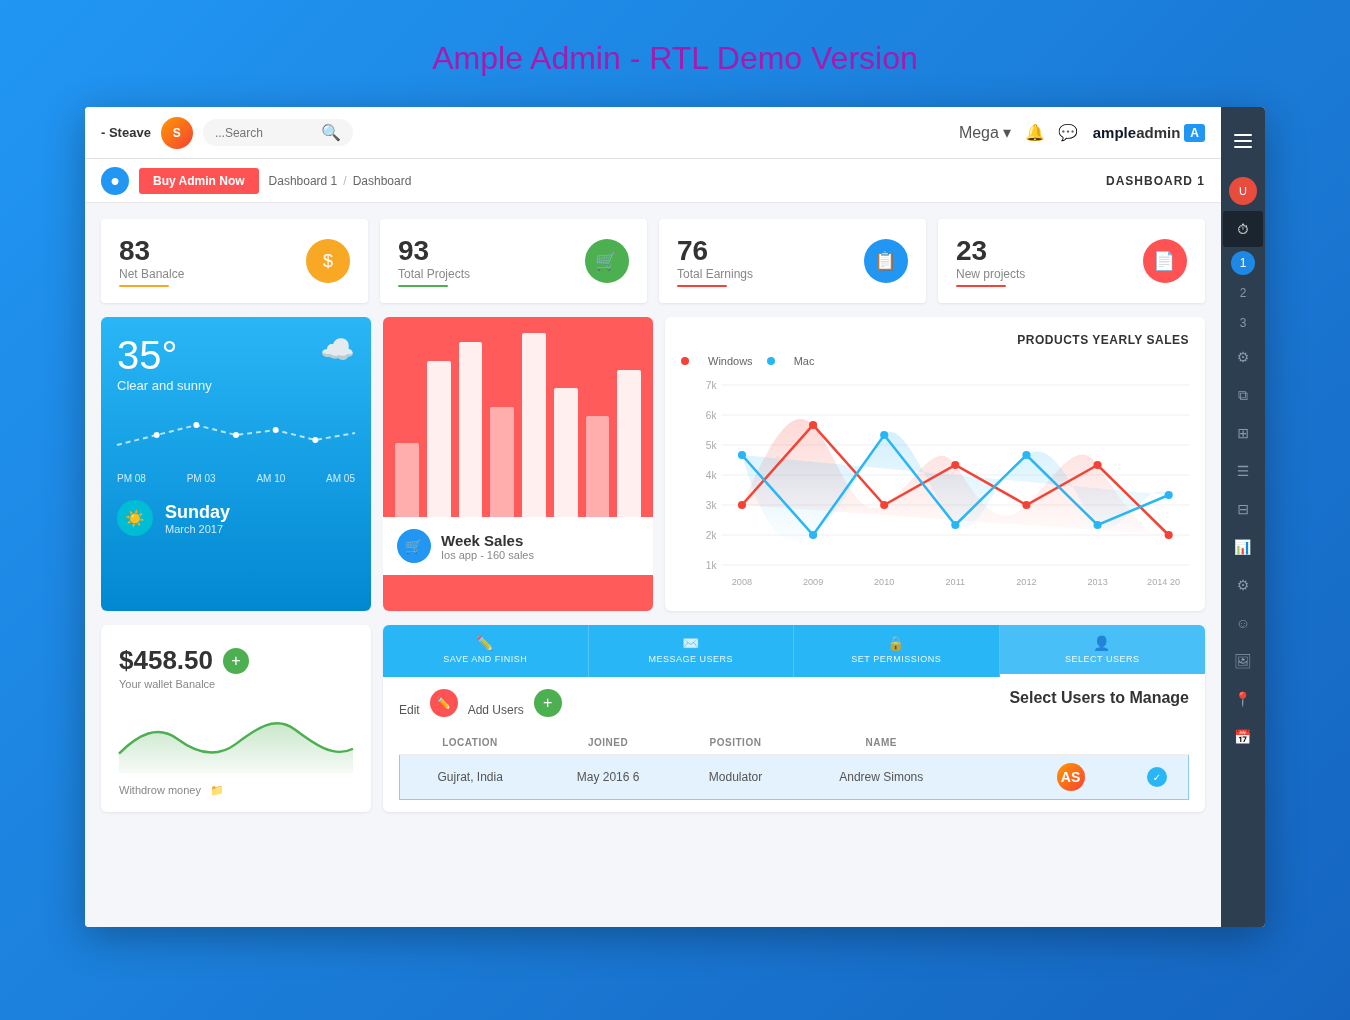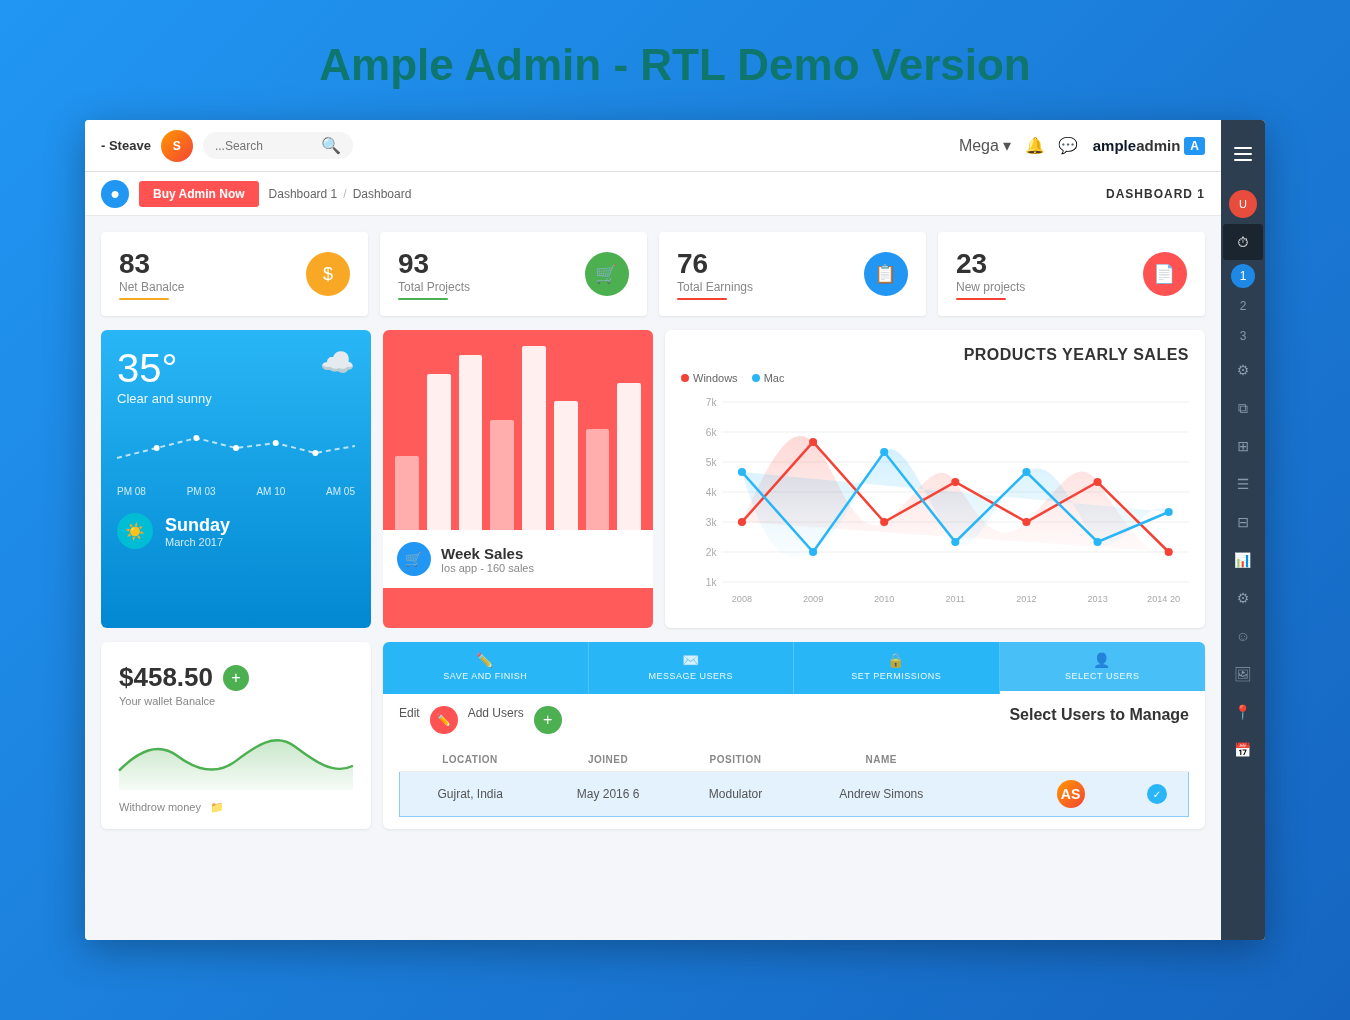--- a/index.html
+++ b/index.html
@@ -5,23 +5,23 @@
     * { box-sizing: border-box; margin: 0; padding: 0; }
     body {
       font-family: 'Segoe UI', Arial, sans-serif;
       background: linear-gradient(135deg, #2196F3 0%, #1565C0 100%);
       min-height: 1020px;
       display: flex;
       flex-direction: column;
       align-items: center;
     }
     .page-title {
-      color: #0f766e;
-      font-size: 44px;
-      font-weight: 700;
+      color: #a21caf;
+      font-size: 32px;
+      font-weight: 400;
       text-align: center;
       padding: 40px 0 30px;
     }
     .app-wrapper {
       display: flex;
       width: 1180px;
       height: 820px;
       background: #f4f6f9;
       border-radius: 4px;
       overflow: hidden;
@@ -336,23 +336,23 @@
     }
     .sales-title { font-size: 15px; font-weight: 700; color: #333; }
     .sales-sub { font-size: 11px; color: #888; }
     
     .chart-card {
       background: white;
       border-radius: 6px;
       padding: 16px;
       box-shadow: 0 1px 3px rgba(0,0,0,0.08);
     }
-    .chart-title { font-size: 16px; font-weight: 700; color: #333; text-align: right; margin-bottom: 8px; letter-spacing: 0.5px; }
+    .chart-title { font-size: 12px; font-weight: 700; color: #333; text-align: right; margin-bottom: 8px; letter-spacing: 0.5px; }
     .chart-legend { display: flex; gap: 14px; margin-bottom: 8px; }
-    .legend-item { display: flex; align-items: center; gap: 4px; font-size: 11px; color: #666; }
+    .legend-item { display: flex; align-items: center; gap: 19px; font-size: 11px; color: #666; }
     .legend-dot { width: 8px; height: 8px; border-radius: 50%; }
     .chart-area { width: 100%; height: 220px; position: relative; }
     
     .bottom-row {
       display: grid;
       grid-template-columns: 270px 1fr;
       gap: 12px;
     }
     
     .wallet-card {
@@ -396,21 +396,21 @@
       align-items: center;
       gap: 3px;
       cursor: pointer;
       border-right: 1px solid rgba(255,255,255,0.2);
     }
     .users-tab:last-child { border-right: none; }
     .users-tab.active { background: rgba(255,255,255,0.15); border-bottom: 3px solid white; }
     .users-tab-icon { font-size: 14px; color: rgba(255,255,255,0.8); }
     .users-tab-label { font-size: 9px; color: rgba(255,255,255,0.9); letter-spacing: 0.5px; text-transform: uppercase; }
     .users-body { padding: 12px 16px; }
-    .users-actions { display: flex; align-items: flex-start; gap: 10px; margin-bottom: 10px; }
+    .users-actions { display: flex; align-items: flex-end; gap: 10px; margin-bottom: 10px; }
     .action-label { font-size: 12px; color: #555; }
     .action-btn-red {
       width: 28px; height: 28px;
       border-radius: 50%;
       background: #ff5252;
       display: flex; align-items: center; justify-content: center;
       color: white; font-size: 12px;
     }
     .action-btn-green {
       width: 28px; height: 28px;

